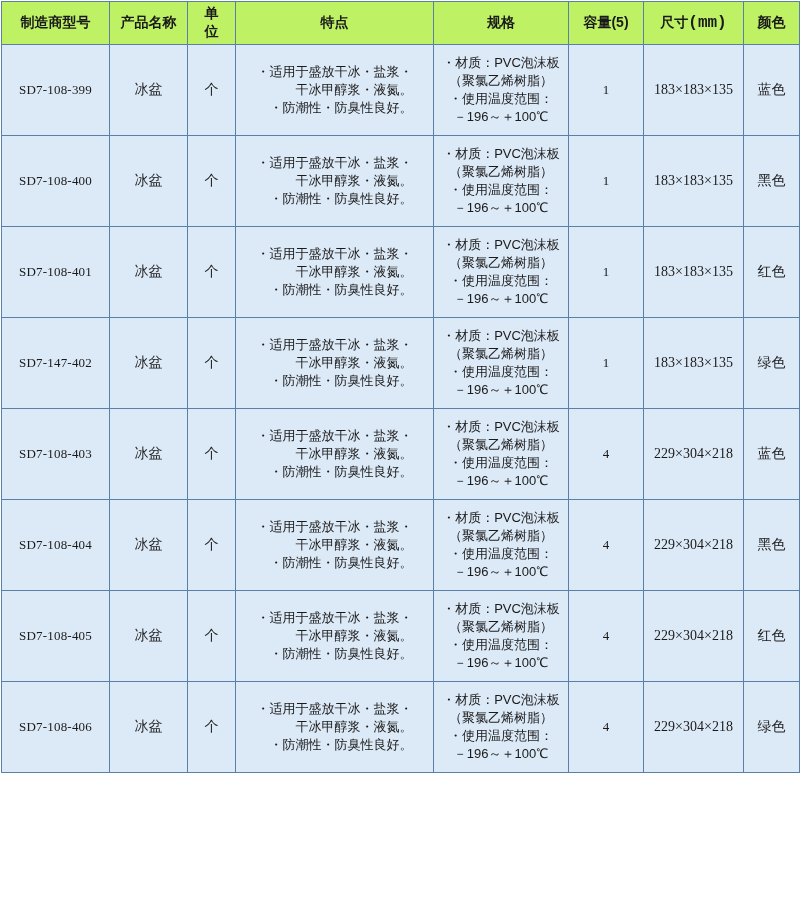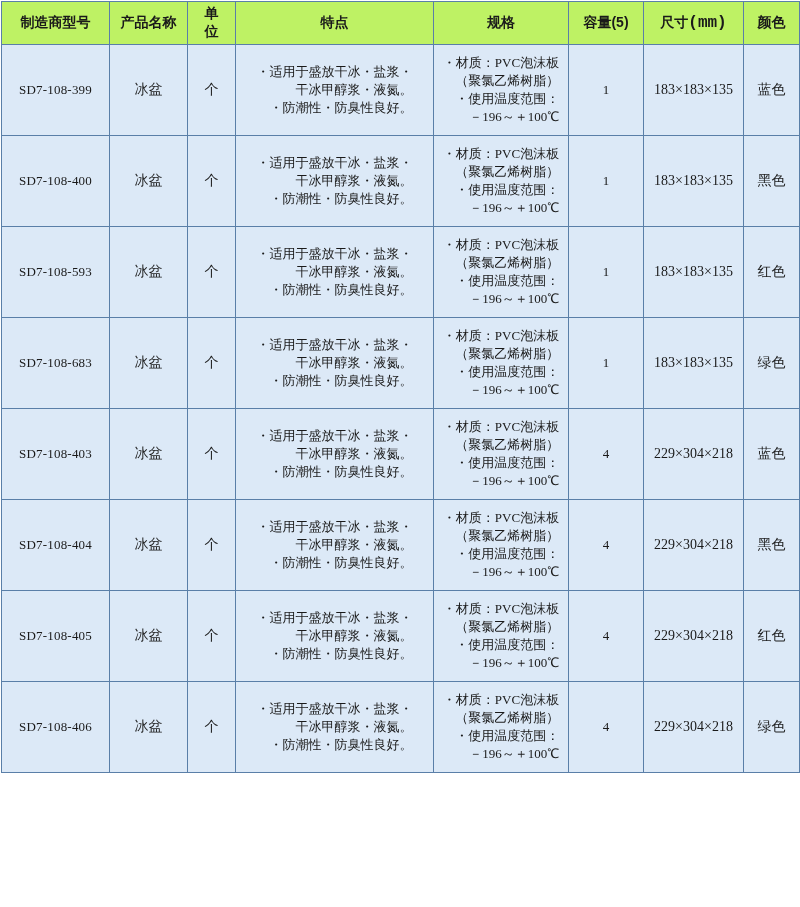--- a/index.html
+++ b/index.html
@@ -71,22 +71,21 @@
   }
   td.feat {
     text-align: center;
   }
   td.feat .feat-inner {
     display: inline-block;
     text-align: right;
   }
   td.spec .spec-inner {
     display: inline-block;
-    text-align: right;
-    font-family: Liberation Serif, serif;
+    text-align: center;
   }
   .line { white-space: nowrap; }
   tbody tr { height: 91px; }
   thead th.h-dim .unit-mm {
     font-family: "Liberation Mono", monospace;
     font-size: 16px;
   }
 </style>
 </head>
 <body>
@@ -129,31 +128,31 @@
         <td class="model">SD7-108-400</td>
         <td class="name">冰盆</td>
         <td class="unit">个</td>
         <td class="feat"><div class="feat-inner"><div class="line">・适用于盛放干冰・盐浆・</div><div class="line">干冰甲醇浆・液氮。</div><div class="line">・防潮性・防臭性良好。</div></div></td>
         <td class="spec"><div class="spec-inner"><div class="line">・材质：PVC泡沫板</div><div class="line">（聚氯乙烯树脂）</div><div class="line">・使用温度范围：</div><div class="line">－196～＋100℃</div></div></td>
         <td class="cap">1</td>
         <td class="dim">183×183×135</td>
         <td class="color">黑色</td>
       </tr>
       <tr>
-        <td class="model">SD7-108-593</td>
+        <td class="model">SD7-108-401</td>
         <td class="name">冰盆</td>
         <td class="unit">个</td>
         <td class="feat"><div class="feat-inner"><div class="line">・适用于盛放干冰・盐浆・</div><div class="line">干冰甲醇浆・液氮。</div><div class="line">・防潮性・防臭性良好。</div></div></td>
         <td class="spec"><div class="spec-inner"><div class="line">・材质：PVC泡沫板</div><div class="line">（聚氯乙烯树脂）</div><div class="line">・使用温度范围：</div><div class="line">－196～＋100℃</div></div></td>
         <td class="cap">1</td>
         <td class="dim">183×183×135</td>
         <td class="color">红色</td>
       </tr>
       <tr>
-        <td class="model">SD7-108-683</td>
+        <td class="model">SD7-147-402</td>
         <td class="name">冰盆</td>
         <td class="unit">个</td>
         <td class="feat"><div class="feat-inner"><div class="line">・适用于盛放干冰・盐浆・</div><div class="line">干冰甲醇浆・液氮。</div><div class="line">・防潮性・防臭性良好。</div></div></td>
         <td class="spec"><div class="spec-inner"><div class="line">・材质：PVC泡沫板</div><div class="line">（聚氯乙烯树脂）</div><div class="line">・使用温度范围：</div><div class="line">－196～＋100℃</div></div></td>
         <td class="cap">1</td>
         <td class="dim">183×183×135</td>
         <td class="color">绿色</td>
       </tr>
       <tr>
         <td class="model">SD7-108-403</td>

